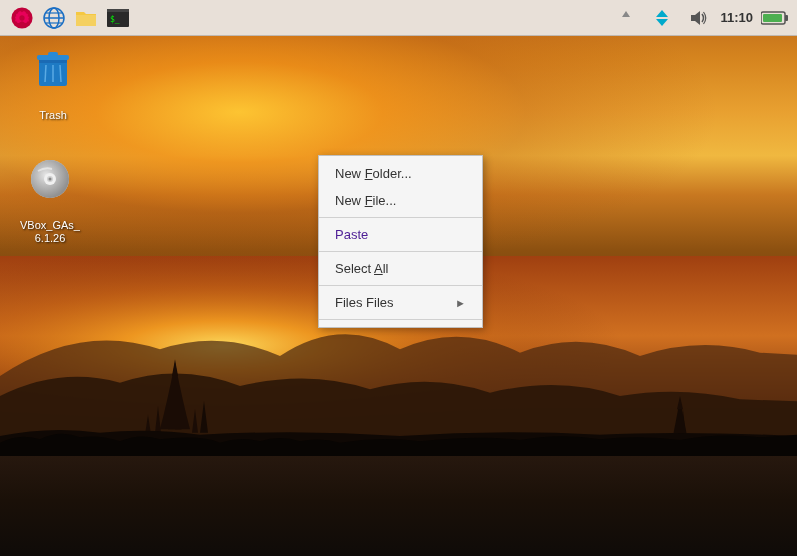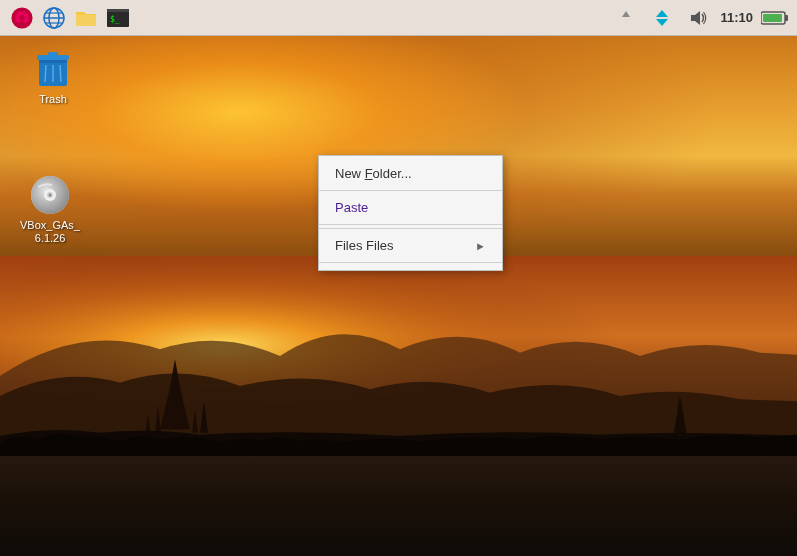--- a/index.html
+++ b/index.html
@@ -99,21 +99,21 @@
       color: #333;
     }
 
     
     .desktop-icon {
       position: absolute;
       width: 70px;
       display: flex;
       flex-direction: column;
       align-items: center;
-      gap: 4px;
+      gap: 20px;
       cursor: pointer;
       padding: 4px;
       border-radius: 4px;
     }
     .desktop-icon .icon-img {
       width: 40px;
       height: 40px;
       display: flex;
       align-items: center;
       justify-content: center;
@@ -125,21 +125,21 @@
       text-shadow: 1px 1px 2px rgba(0,0,0,0.8);
       line-height: 1.2;
       word-break: break-word;
     }
 
     
     #context-menu {
       position: absolute;
       top: 155px;
       left: 318px;
-      width: 185px;
+      width: 165px;
       background: #f5f5f5;
       border: 1px solid #c0c0c0;
       box-shadow: 2px 2px 8px rgba(0,0,0,0.3);
       z-index: 200;
       padding: 4px 0;
     }
 
     .menu-item {
       padding: 6px 16px;
       font-size: 13px;
@@ -309,21 +309,21 @@
         <rect x="14" y="4" width="10" height="4" rx="2" fill="#2a8ad4"></rect>
 
         <line x1="12" y1="17" x2="11" y2="34" stroke="#5aaae4" stroke-width="1.5"></line>
         <line x1="19" y1="17" x2="19" y2="34" stroke="#5aaae4" stroke-width="1.5"></line>
         <line x1="26" y1="17" x2="27" y2="34" stroke="#5aaae4" stroke-width="1.5"></line>
       </svg>
     </div>
     <span class="icon-label">Trash</span>
   </div>
 
-  <div class="desktop-icon" style="top: 171px; left: 15px;">
+  <div class="desktop-icon" style="top: 155px; left: 15px;">
     <div class="icon-img">
       <svg width="40" height="40" viewBox="0 0 40 40">
         <ellipse cx="20" cy="20" rx="19" ry="19" fill="#d0d0d0"></ellipse>
         <ellipse cx="20" cy="20" rx="19" ry="19" fill="url(#discGrad)"></ellipse>
         <defs>
           <radialGradient id="discGrad" cx="40%" cy="40%" r="60%">
             <stop offset="0%" stop-color="#e8e8e8"></stop>
             <stop offset="40%" stop-color="#c0c0c0"></stop>
             <stop offset="100%" stop-color="#909090"></stop>
           </radialGradient>
@@ -336,29 +336,35 @@
       </svg>
     </div>
     <span class="icon-label">VBox_GAs_6.1.26</span>
   </div>
 
   <div id="context-menu">
 
     <div class="menu-item">
       <span>New <span class="underline">F</span>older...</span>
     </div>
+    <div class="menu-item">
+      <span>New <span class="underline">F</span>ile...</span>
+    </div>
 
     <div class="menu-separator"></div>
 
     <div class="menu-item disabled">
       <span>Paste</span>
     </div>
 
     <div class="menu-separator"></div>
 
+    <div class="menu-item">
+      <span>Select <span class="underline">A</span>ll</span>
+    </div>
 
     <div class="menu-separator"></div>
 
     <div class="menu-item">
       <span>Files Files</span>
       <span class="menu-item-arrow">►</span>
     </div>
 
     <div class="menu-separator"></div>
 

